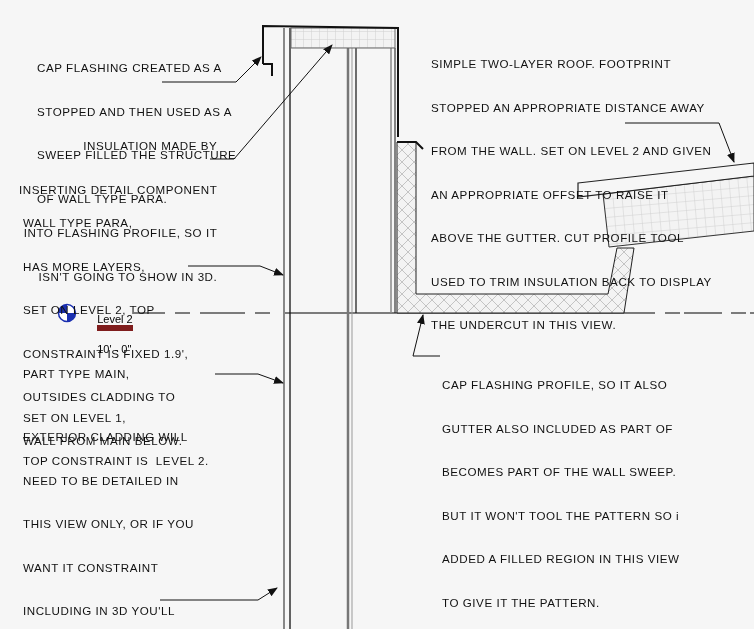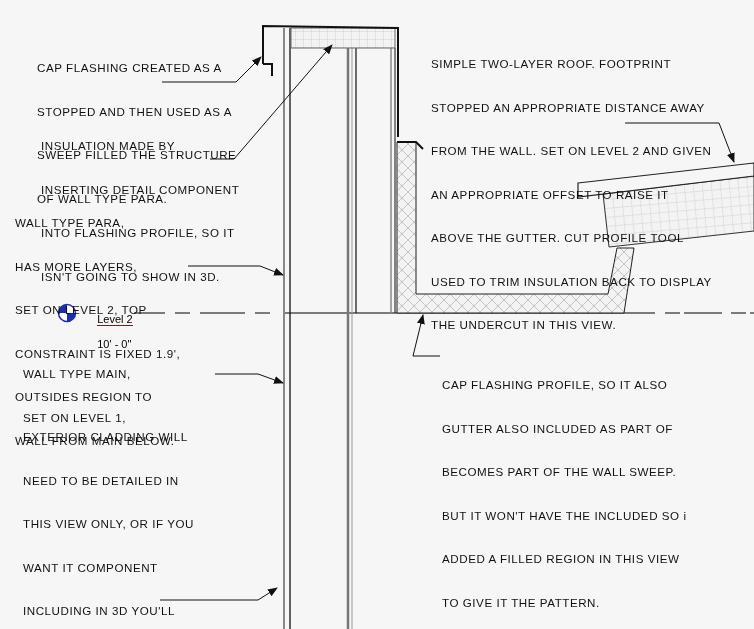--- a/index.html
+++ b/index.html
@@ -16,21 +16,21 @@
     margin: 0;
   }
   .level-tag {
     position: absolute;
     font-family: "Liberation Sans", sans-serif;
     font-size: 11px;
     line-height: 12px;
     color: #000;
     white-space: pre;
   }
-  .level-name { border-bottom: 1px solid #7f1d1d; padding-bottom: 0; display: inline-block; }
+  .level-name { border-bottom: 6px solid #7f1d1d; padding-bottom: 0; display: inline-block; }
 </style>
 </head>
 <body>
 
 <div id="canvas">
 
   <svg width="754" height="629" viewBox="0 0 754 629">
     <defs>
       <pattern id="grid" width="8" height="8" patternUnits="userSpaceOnUse">
         <rect width="8" height="8" fill="#f3f3f3"></rect>
@@ -117,46 +117,47 @@
     <span>10' - 0"</span>
   </div>
 
   <div class="note" style="left:11px;top:32px;margin-left:26px;">
     <div>CAP FLASHING CREATED AS A</div>
     <div>STOPPED AND THEN USED AS A</div>
     <div>SWEEP FILLED THE STRUCTURE</div>
     <div>OF WALL TYPE PARA.</div>
   </div>
 
-  <div class="note" style="left:41px;top:110px;">
+  <div class="note" style="left:19px;top:110px;text-align:right;">
     <div>INSULATION MADE BY</div>
     <div>INSERTING DETAIL COMPONENT</div>
     <div>INTO FLASHING PROFILE, SO IT</div>
     <div>ISN'T GOING TO SHOW IN 3D.</div>
   </div>
 
-  <div class="note" style="left:15px;top:187px;">
+  <div class="note" style="left:23px;top:187px;">
     <div>WALL TYPE PARA,</div>
     <div>HAS MORE LAYERS,</div>
     <div>SET ON LEVEL 2, TOP</div>
     <div>CONSTRAINT IS FIXED 1.9',</div>
-    <div>OUTSIDES REGION TO</div>
+    <div>OUTSIDES CLADDING TO</div>
     <div>WALL FROM MAIN BELOW.</div>
   </div>
 
   <div class="note" style="left:23px;top:338px;">
-    <div>WALL TYPE MAIN,</div>
+    <div>PART TYPE MAIN,</div>
     <div>SET ON LEVEL 1,</div>
+    <div>TOP CONSTRAINT IS  LEVEL 2.</div>
   </div>
 
   <div class="note" style="left:23px;top:401px;">
     <div>EXTERIOR CLADDING WILL</div>
     <div>NEED TO BE DETAILED IN</div>
     <div>THIS VIEW ONLY, OR IF YOU</div>
-    <div>WANT IT COMPONENT</div>
+    <div>WANT IT CONSTRAINT</div>
     <div>INCLUDING IN 3D YOU'LL</div>
     
     
     
     
     
     
     
     
     
@@ -169,18 +170,18 @@
     <div>AN APPROPRIATE OFFSET TO RAISE IT</div>
     <div>ABOVE THE GUTTER. CUT PROFILE TOOL</div>
     <div>USED TO TRIM INSULATION BACK TO DISPLAY</div>
     <div>THE UNDERCUT IN THIS VIEW.</div>
   </div>
 
   <div class="note" style="left:442px;top:349px;">
     <div>CAP FLASHING PROFILE, SO IT ALSO</div>
     <div>GUTTER ALSO INCLUDED AS PART OF</div>
     <div>BECOMES PART OF THE WALL SWEEP.</div>
-    <div>BUT IT WON'T HAVE THE INCLUDED SO i</div>
+    <div>BUT IT WON'T TOOL THE PATTERN SO i</div>
     <div>ADDED A FILLED REGION IN THIS VIEW</div>
     <div>TO GIVE IT THE PATTERN.</div>
   </div>
 
 </div>
 
 </body></html>

